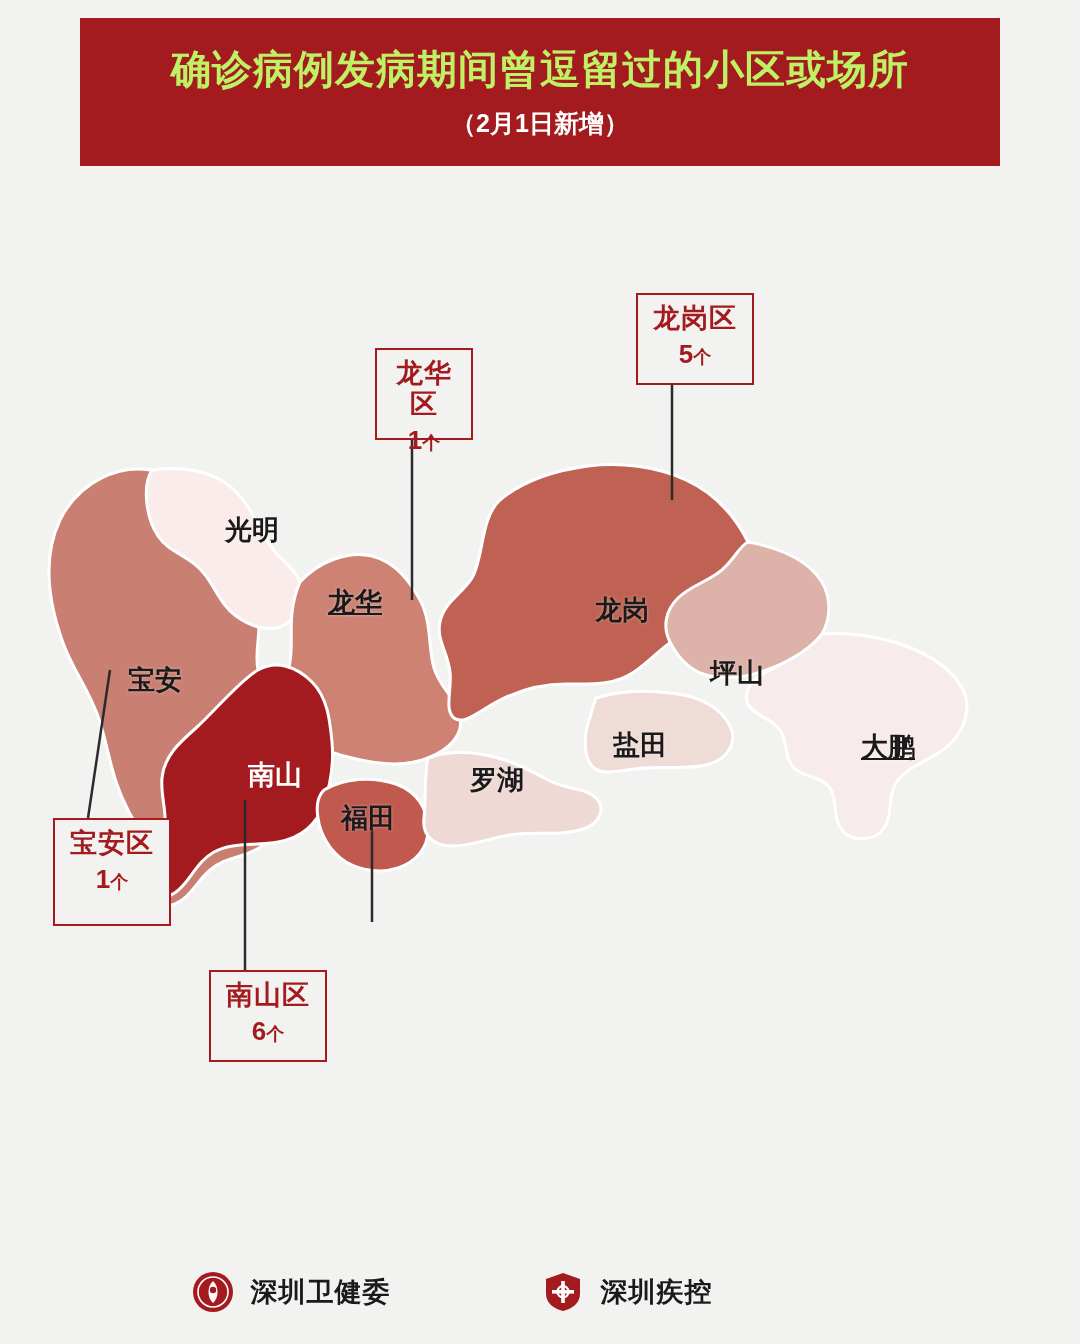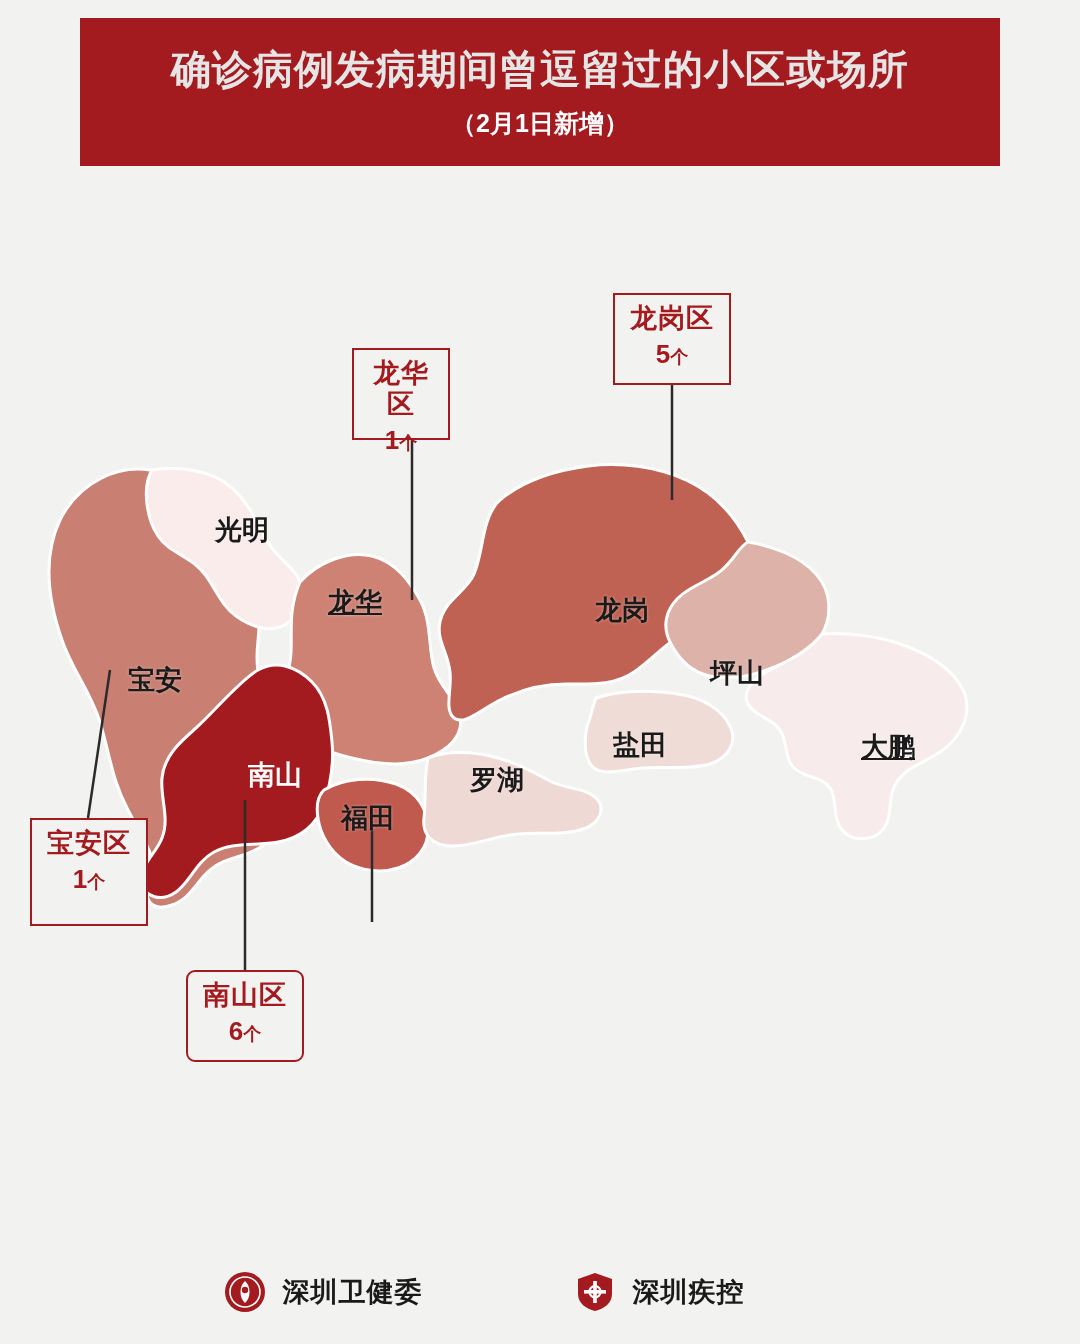--- a/index.html
+++ b/index.html
@@ -28,21 +28,21 @@
     width: 920px;
     height: 148px;
     background: #a41b1f;
     display: flex;
     flex-direction: column;
     align-items: center;
     justify-content: center;
     box-sizing: border-box;
   }
   .header-title {
-    color: #e5e5e5;
+    color: #bef264;
     font-size: 40px;
     font-weight: bold;
     letter-spacing: 1px;
     line-height: 1.2;
     text-align: center;
   }
   .header-sub {
     color: #ffffff;
     font-size: 25px;
     font-weight: bold;
@@ -77,20 +77,21 @@
   
   .callout {
     position: absolute;
     border: 2px solid #a41b1f;
     background: #f2f2f0;
     color: #a41b1f;
     text-align: center;
     padding: 8px 12px 10px 12px;
     box-sizing: border-box;
     line-height: 1.15;
+    margin-left: 23px;
   }
   .callout .c-name {
     display: block;
     font-size: 27px;
     font-weight: bold;
     letter-spacing: 1px;
   }
   .callout .c-count {
     display: block;
     font-size: 26px;
@@ -105,21 +106,20 @@
   
   .footer {
     position: absolute;
     left: 0;
     bottom: 30px;
     width: 903px;
     display: flex;
     align-items: center;
     justify-content: center;
     gap: 150px;
-    margin-left: 32px;
   }
   .footer-item {
     display: flex;
     align-items: center;
     gap: 16px;
   }
   .footer-logo {
     width: 44px;
     height: 44px;
     position: relative;
@@ -194,21 +194,21 @@
 
       <g stroke="#2b2b2b" stroke-width="2.5" fill="none">
         <line x1="110" y1="500" x2="88" y2="648"></line>
         <line x1="412" y1="270" x2="412" y2="430"></line>
         <line x1="672" y1="215" x2="672" y2="330"></line>
         <line x1="245" y1="630" x2="245" y2="800"></line>
         <line x1="372" y1="660" x2="372" y2="752"></line>
       </g>
     </svg>
 
-    <div class="district-label" style="left:242px; top:360px;">光明</div>
+    <div class="district-label" style="left:252px; top:360px;">光明</div>
     <div class="district-label" style="left:155px; top:510px;">宝安</div>
     <div class="district-label" style="left:355px; top:432px;text-decoration:underline;">龙华</div>
     <div class="district-label" style="left:275px; top:605px; color:#ffffff; text-shadow:none;">南山</div>
     <div class="district-label" style="left:368px; top:648px;font-family:Liberation Serif, serif;">福田</div>
     <div class="district-label" style="left:497px; top:610px;">罗湖</div>
     <div class="district-label" style="left:622px; top:440px;">龙岗</div>
     <div class="district-label" style="left:737px; top:503px;">坪山</div>
     <div class="district-label" style="left:640px; top:575px;">盐田</div>
     <div class="district-label" style="left:888px; top:577px;text-decoration:underline;">大鹏</div>
 
@@ -220,21 +220,21 @@
     <div class="callout" style="left:613px; top:123px; width:118px; height:92px;">
       <span class="c-name">龙岗区</span>
       <span class="c-count"><span>5</span><span class="unit">个</span></span>
     </div>
 
     <div class="callout" style="left:30px; top:648px; width:118px; height:108px;">
       <span class="c-name">宝安区</span>
       <span class="c-count"><span>1</span><span class="unit">个</span></span>
     </div>
 
-    <div class="callout" style="left:186px; top:800px; width:118px; height:92px;border-radius:9px;">
+    <div class="callout" style="left:186px; top:800px; width:118px; height:92px;">
       <span class="c-name">南山区</span>
       <span class="c-count"><span>6</span><span class="unit">个</span></span>
     </div>
 
 
   </div>
 
   <div class="footer">
     <div class="footer-item">
       <span class="footer-logo">

